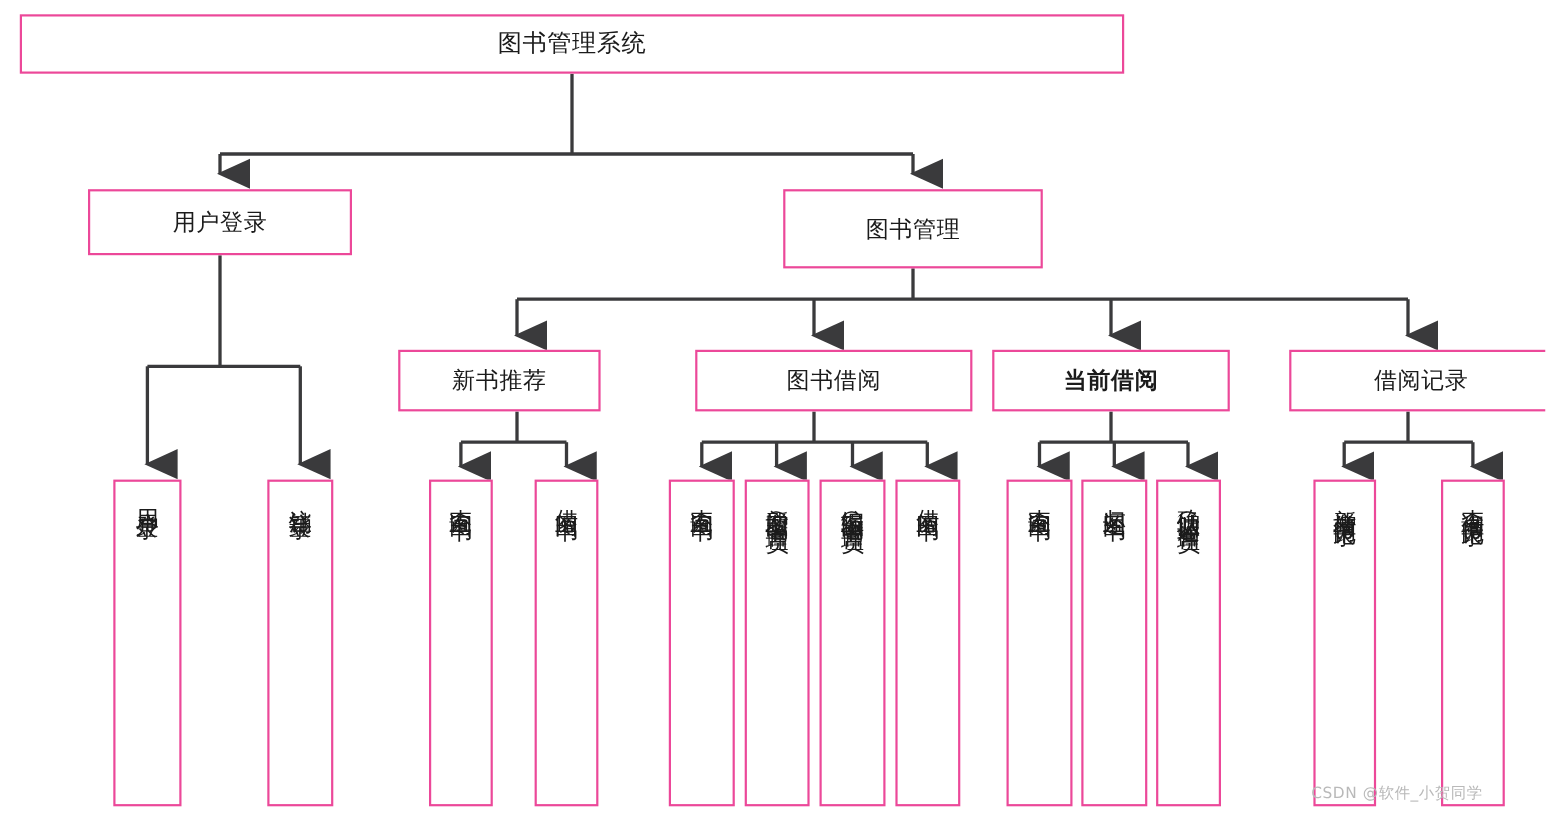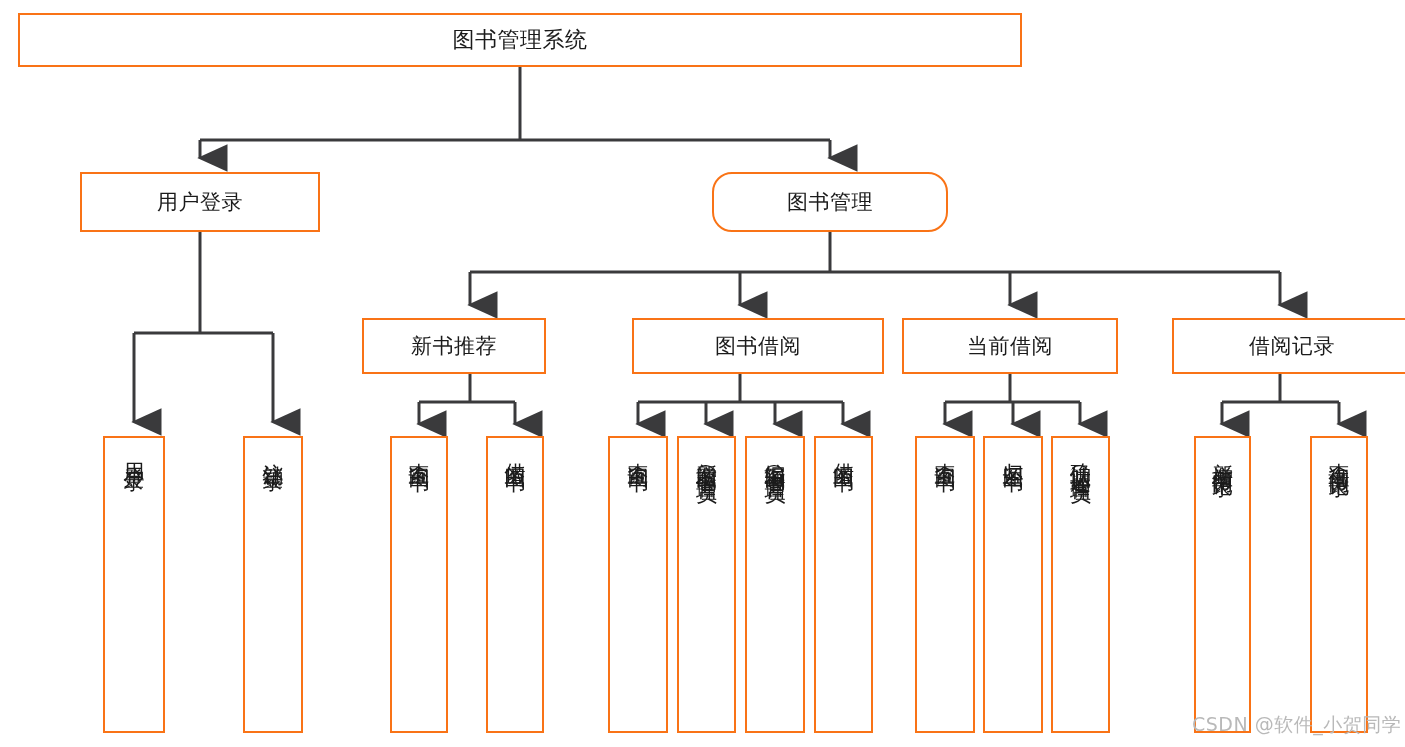--- a/index.html
+++ b/index.html
@@ -23,21 +23,21 @@
     left: 0;
     top: 0;
     width: 1405px;
     height: 747px;
     pointer-events: none;
   }
   .node {
     position: absolute;
     box-sizing: border-box;
     background: #ffffff;
-    border: 2px solid #f97316;
+    border: 2px solid #ec4899;
     display: flex;
     align-items: center;
     justify-content: center;
     color: #1b1b1b;
   }
   .node .label {
     display: block;
     text-align: center;
     line-height: 1.18;
     white-space: nowrap;
@@ -59,21 +59,21 @@
   .node.vert .label {
     writing-mode: vertical-rl;
     text-orientation: upright;
     font-size: 21px;
     line-height: 1.05;
     letter-spacing: 3px;
     white-space: nowrap;
   }
   .watermark {
     position: absolute;
-    font-size: 19px;
+    font-size: 14px;
     color: #b9b9b9;
     white-space: nowrap;
     letter-spacing: 0.5px;
   }
 </style>
 </head>
 <body>
 
 <div id="canvas">
 
@@ -127,31 +127,31 @@
     </g>
   </svg>
 
   <div class="node horiz root" style="left:18px; top:13px; width:1004px; height:54px;">
     <span class="label">图书管理系统</span>
   </div>
 
   <div class="node horiz" style="left:80px; top:172px; width:240px; height:60px;">
     <span class="label">用户登录</span>
   </div>
-  <div class="node horiz" style="left:712px; top:172px; width:236px; height:60px;border-radius:20px;">
+  <div class="node horiz" style="left:712px; top:172px; width:236px; height:72px;">
     <span class="label">图书管理</span>
   </div>
 
   <div class="node horiz" style="left:362px; top:318px; width:184px; height:56px;">
     <span class="label">新书推荐</span>
   </div>
   <div class="node horiz" style="left:632px; top:318px; width:252px; height:56px;">
     <span class="label">图书借阅</span>
   </div>
-  <div class="node horiz" style="left:902px; top:318px; width:216px; height:56px;">
+  <div class="node horiz" style="left:902px; top:318px; width:216px; height:56px;font-weight:bold;">
     <span class="label">当前借阅</span>
   </div>
   <div class="node horiz" style="left:1172px; top:318px; width:240px; height:56px;">
     <span class="label">借阅记录</span>
   </div>
 
   <div class="node vert" style="left:103px; top:436px; width:62px; height:297px;">
     <span class="label">用户登录</span>
   </div>
   <div class="node vert" style="left:243px; top:436px; width:60px; height:297px;">

